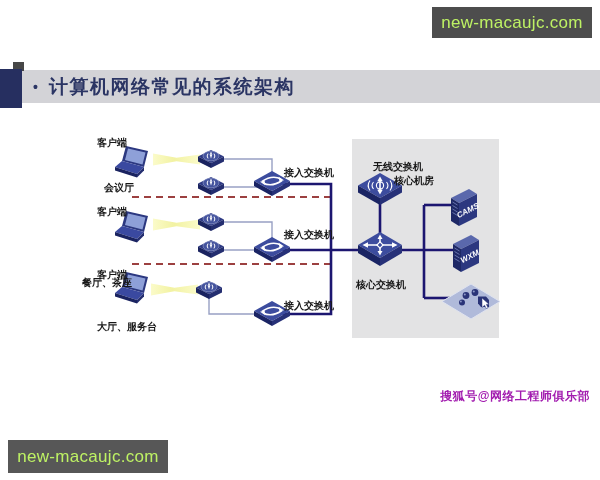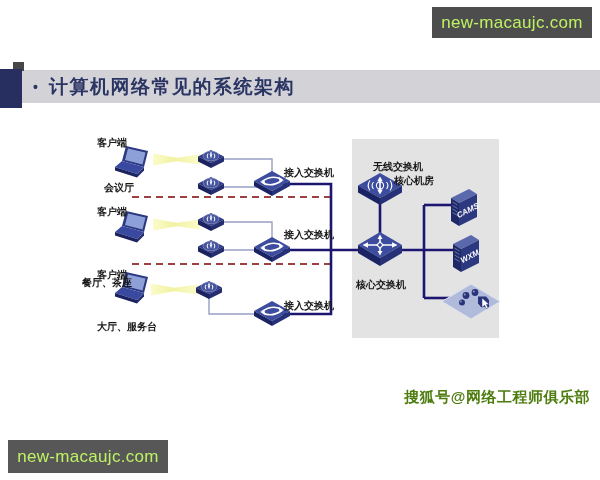--- a/index.html
+++ b/index.html
@@ -41,22 +41,22 @@
   .wsw{left:358px;top:173px;} .csw{left:358px;top:232px;}
   .srv1{left:447px;top:186px;} .srv2{left:449px;top:232px;}
   .platform{left:441px;top:283px;}
 
   
   .lbl-client1{left:97px;top:136px;} .lbl-client2{left:97px;top:205px;} .lbl-client3{left:97px;top:268px;}
   .lbl-area1{left:104px;top:181px;} .lbl-area2{left:82px;top:244px;margin-top:32px;} .lbl-area3{left:97px;top:320px;}
   .lbl-asw1{left:284px;top:166px;} .lbl-asw2{left:284px;top:228px;} .lbl-asw3{left:284px;top:299px;}
   .lbl-wsw{left:373px;top:160px;} .lbl-coreroom{left:394px;top:174px;} .lbl-coresw{left:356px;top:278px;}
 
-  .credit{position:absolute;right:10px;top:388px;z-index:3;font-size:15px;font-weight:bold;
-          color:#4d7c0f;letter-spacing:.5px;text-shadow:1px 1px 0 #ffffff;}
+  .credit{position:absolute;right:10px;top:388px;z-index:3;font-size:12px;font-weight:bold;
+          color:#a21caf;letter-spacing:.5px;text-shadow:1px 1px 0 #ffffff;}
 </style>
 </head>
 <body>
 
 <div class="slide">
 
   <div class="wm wm-top">
     <span>new-macaujc.com</span>
   </div>
   <div class="wm wm-bottom">

